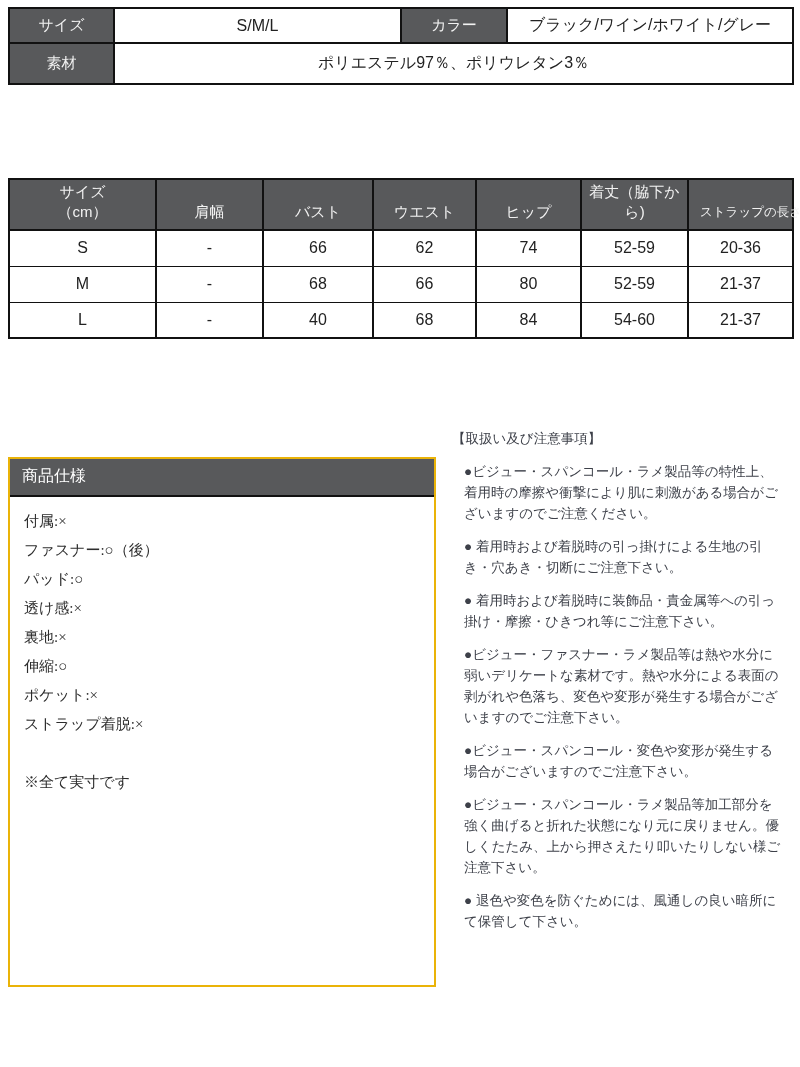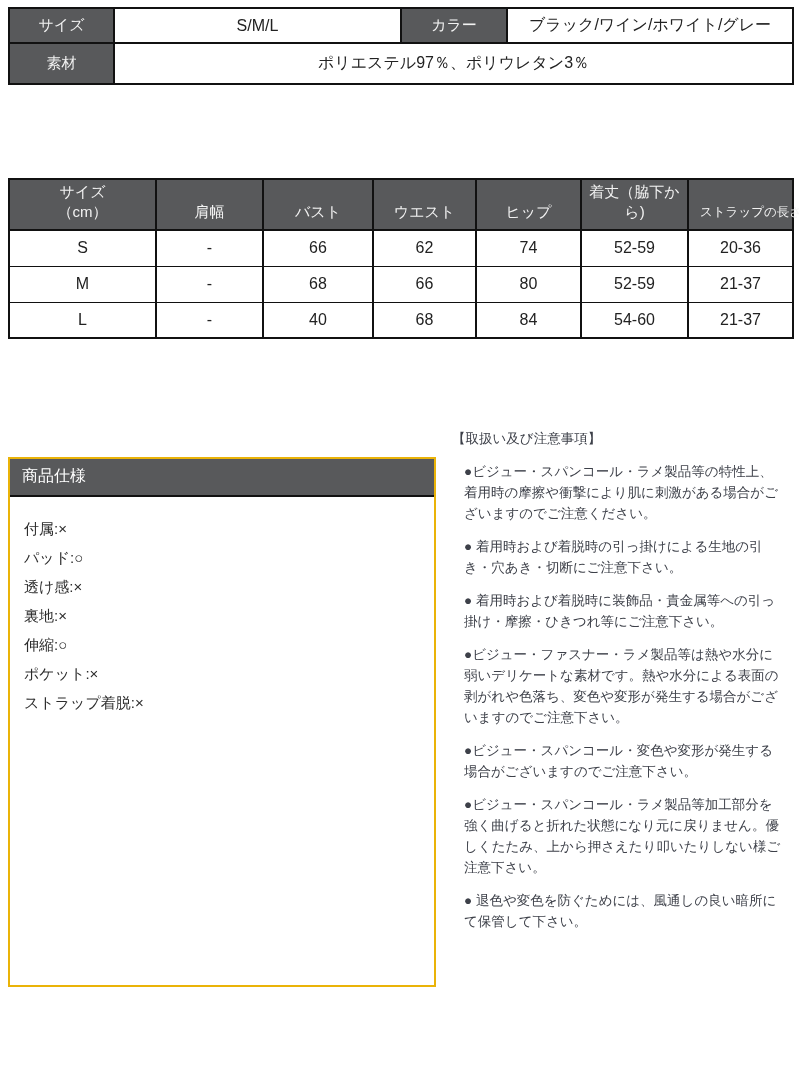--- a/index.html
+++ b/index.html
@@ -56,21 +56,21 @@
   .spec-box {
     position: absolute; left: 8px; top: 413px;
     width: 428px; height: 530px;
     border: 2px solid #eab308; background: #fff; margin-top: 44px;
   }
   .spec-box-header {
     background: #58595b; color: #ffffff;
     font-size: 16px; padding: 7px 12px 8px 12px;
     border-bottom: 2px solid #111111;
   }
-  .spec-box-body { padding: 17px 14px; font-size: 15px; color: #2d2d2d; }
+  .spec-box-body { padding: 10px 14px; font-size: 15px; color: #2d2d2d; font-family: Liberation Serif, serif; }
   .spec-item { line-height: 29px; }
   .spec-note { line-height: 29px; margin-top: 29px; }
 
   
   .notices {
     position: absolute; left: 452px; top: 428px; width: 345px;
     font-size: 13.5px; line-height: 21px; color: #3d4049;
   }
   .notices-title { line-height: 21px; }
   .notices p { margin: 12px; }
@@ -153,26 +153,28 @@
         <td>54-60</td>
         <td>21-37</td>
       </tr>
     </tbody>
   </table>
 
   <div class="spec-box">
     <div class="spec-box-header">商品仕様</div>
     <div class="spec-box-body">
       <div class="spec-item">付属:×</div>
+      <div class="spec-item">ファスナー:○（後）</div>
       <div class="spec-item">パッド:○</div>
       <div class="spec-item">透け感:×</div>
       <div class="spec-item">裏地:×</div>
       <div class="spec-item">伸縮:○</div>
       <div class="spec-item">ポケット:×</div>
       <div class="spec-item">ストラップ着脱:×</div>
+      <div class="spec-note">※全て実寸です</div>
     </div>
   </div>
 
   <div class="notices">
     <div class="notices-title">【取扱い及び注意事項】</div>
     <p>●ビジュー・スパンコール・ラメ製品等の特性上、着用時の摩擦や衝撃により肌に刺激がある場合がございますのでご注意ください。</p>
     <p>● 着用時および着脱時の引っ掛けによる生地の引き・穴あき・切断にご注意下さい。</p>
     <p>● 着用時および着脱時に装飾品・貴金属等への引っ掛け・摩擦・ひきつれ等にご注意下さい。</p>
     <p>●ビジュー・ファスナー・ラメ製品等は熱や水分に弱いデリケートな素材です。熱や水分による表面の剥がれや色落ち、変色や変形が発生する場合がございますのでご注意下さい。</p>
     <p>●ビジュー・スパンコール・変色や変形が発生する場合がございますのでご注意下さい。</p>

